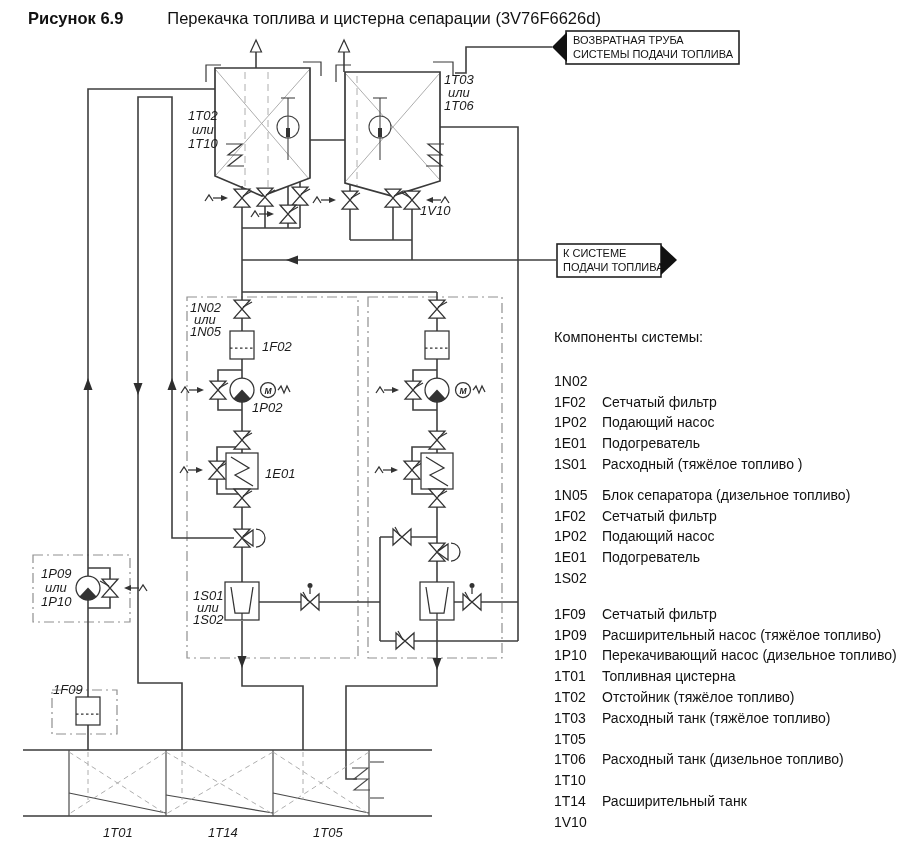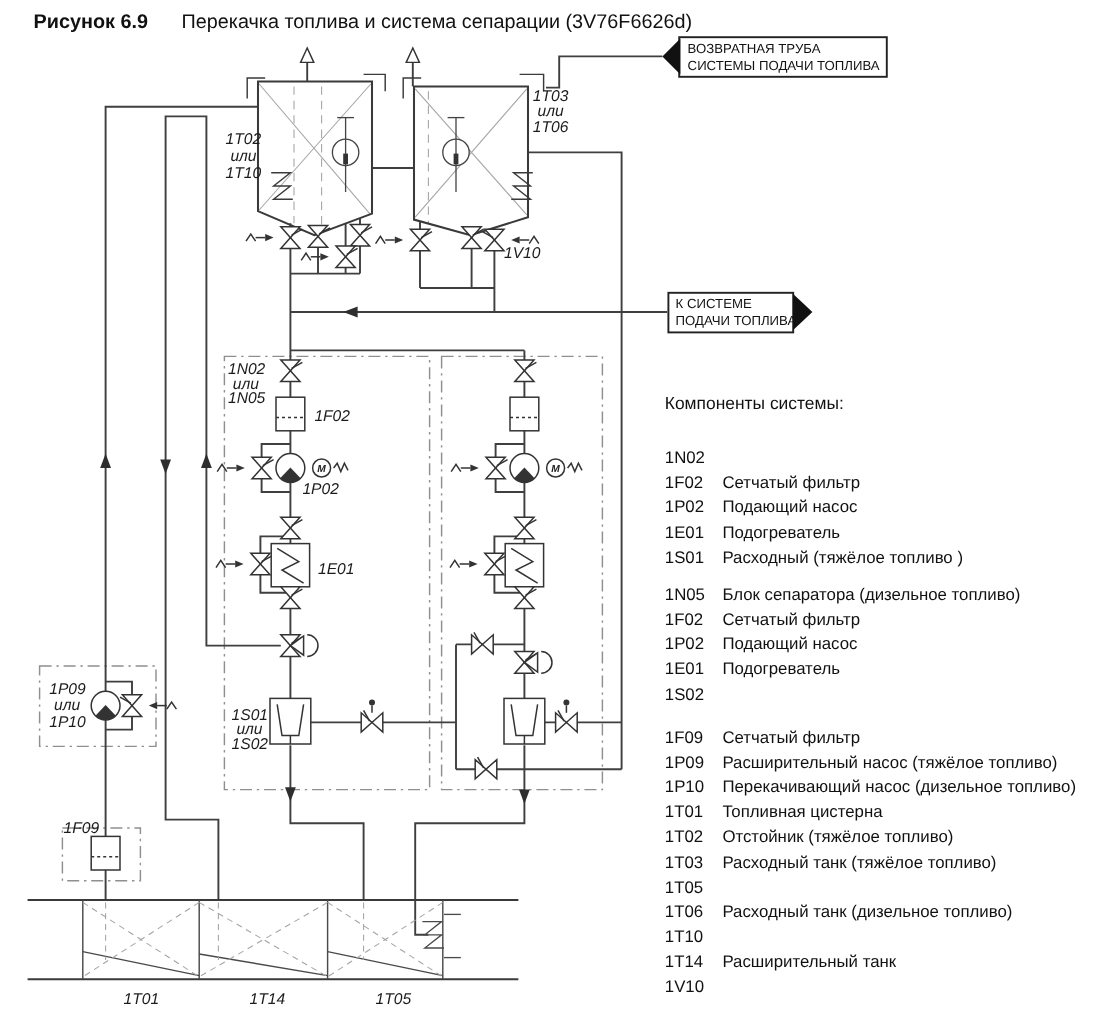--- a/index.html
+++ b/index.html
@@ -1,37 +1,37 @@
 <!DOCTYPE html>
 <html><head>
 <meta charset="utf-8">
 <style>
   html,body{margin:0;padding:0;background:#fff}
   body{width:918px;height:855px;position:relative;overflow:hidden;
        font-family:"Liberation Sans",sans-serif;color:#111}
   .fig-title{position:absolute;left:28px;top:9px;font-size:16.5px;white-space:nowrap}
-  .fig-title .flab{font-weight:bold;margin-right:28px}
+  .fig-title .flab{font-weight:bold;margin-right:44px}
   svg.diag{position:absolute;left:0;top:0}
   .lbl{font:italic 13px "Liberation Sans",sans-serif;fill:#1c1c1c}
   .clbl{font:11px "Liberation Sans",sans-serif;fill:#111}
   .components{position:absolute;left:554px;top:327px;width:376px;
               font-size:14px;line-height:20.8px}
   .components .chead{font-size:14.5px;margin:0 0 23px 0;font-weight:normal}
   .grp{margin:0}
   .grp.g2{margin-top:10px}
   .grp.g3{margin-top:15px}
   .row{display:flex}
   .code{width:48px;flex:none}
   .nm{flex:1}
 </style>
 </head>
 <body>
 
 <div class="fig-title">
-  <span class="flab">Рисунок 6.9</span><span>Перекачка топлива и система сепарации (3V76F6626d)</span>
+  <span class="flab">Рисунок 6.9</span><span>Перекачка топлива и цистерна сепарации (3V76F6626d)</span>
 </div>
 
 <svg class="diag" width="918" height="855" viewBox="0 0 918 855">
   <defs>
     <g id="vv">
         <path d="M-8,-9 L8,-9 L-8,9 L8,9 Z" fill="#fff"></path>
         <line x1="1" y1="-2" x2="10" y2="-7"></line>
       </g>
     <g id="vh">
         <path d="M-9,-8 L-9,8 L9,-8 L9,8 Z" fill="#fff"></path>

